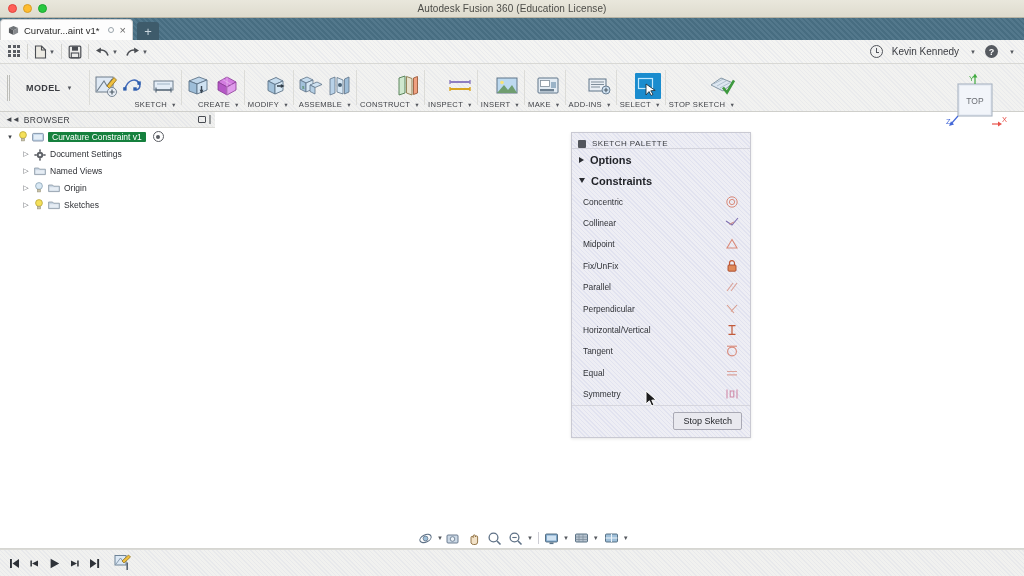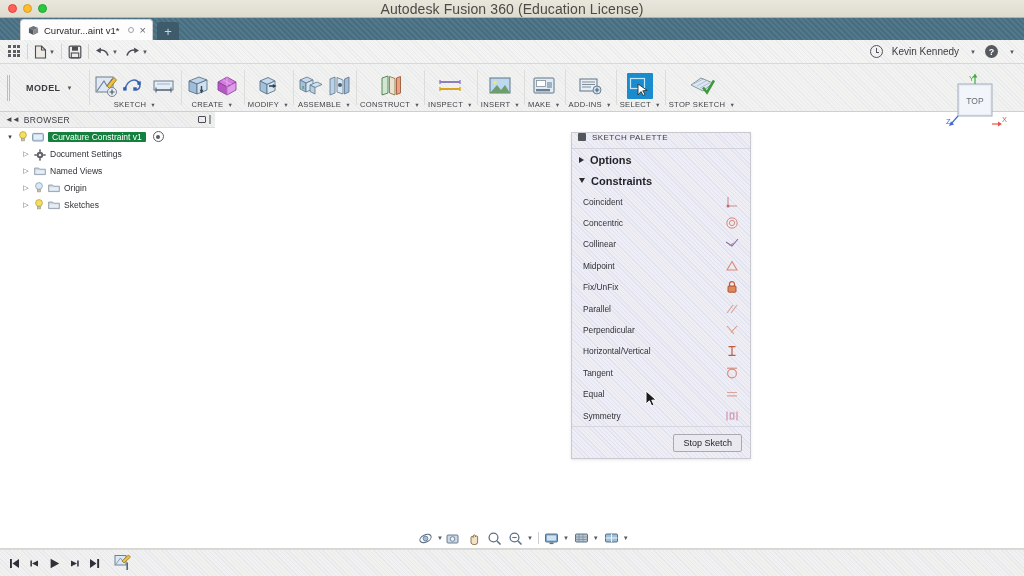--- a/index.html
+++ b/index.html
@@ -24,32 +24,32 @@
     border-bottom: 1px solid #b7b3a4;
     display: flex; align-items: center;
   }
   .traffic { display: flex; gap: 6px; margin-left: 8px; }
   .tl { width: 9px; height: 9px; border-radius: 50%; }
   .tl.red { background: #ff5f57; border: 1px solid #e0443e; }
   .tl.yel { background: #febc2e; border: 1px solid #d89d26; }
   .tl.grn { background: #28c840; border: 1px solid #1da52f; }
   .title-text {
     position: absolute; left: 0; right: 0; text-align: center;
-    font-size: 14px; color: #4b4b47; letter-spacing: .1px;
+    font-size: 10px; color: #4b4b47; letter-spacing: .1px;
   }
 
   
   .tabstrip {
     position: absolute; left: 0; top: 18px; width: 1024px; height: 22px;
     background: #4a7186;
     background-image: repeating-linear-gradient(45deg, rgba(255,255,255,.05) 0 2px, rgba(0,0,0,.04) 2px 4px);
     display: flex; align-items: flex-end;
   }
   .doc-tab {
-    margin-left: 20px;
+    margin-left: 0;
     height: 21px; min-width: 128px;
     background: #fdfdfd;
     border: 1px solid #cfcfcf; border-bottom: none;
     border-radius: 4px 4px 0 0;
     display: flex; align-items: center; gap: 5px;
     padding: 0 6px 0 7px;
     font-size: 9.5px; color: #2b2b2b;
   }
   .tab-cube { width: 11px; height: 11px; flex: 0 0 auto; }
   .tab-title { white-space: nowrap; }
@@ -98,21 +98,21 @@
   .ribbon {
     position: absolute; left: 0; top: 64px; width: 1024px; height: 48px;
     background: #f2f2f0;
     background-image: repeating-linear-gradient(45deg, rgba(150,160,200,.09) 0 1px, transparent 1px 3px);
     border-bottom: 1px solid #cfcfcb;
     display: flex; align-items: stretch;
   }
   .rb-handle { width: 3px; height: 26px; align-self: center; margin-left: 7px;
     background: repeating-linear-gradient(to right,#bdbdb8 0 1px, transparent 1px 2px); }
   .rb-group {
-    display: flex; flex-direction: column; align-items: center;
+    display: flex; flex-direction: column; align-items: flex-end;
     justify-content: flex-end; padding: 2px 4px 2px; position: relative;
   }
   .rb-group + .rb-group::before {
     content:''; position:absolute; left:0; top:6px; bottom:6px; width:1px; background:#dcdcd8;
   }
   .rb-icons { display: flex; gap: 3px; align-items: flex-end; height: 30px; }
   .rb-lbl { font-size: 7.6px; color: #3f4146; letter-spacing: .3px; white-space: nowrap;
     display: flex; align-items: center; gap: 2px; margin-top: 1px; }
   .rb-lbl .caret { font-size: 5.5px; }
   .modelbtn { display: flex; align-items: center; gap: 4px; padding: 0 12px;
@@ -166,21 +166,21 @@
   
   .palette {
     position: absolute; left: 571px; top: 132px; width: 180px;
     background: #eeeef4;
     background-image: repeating-linear-gradient(45deg, rgba(140,150,210,.13) 0 1px, transparent 1px 3px);
     border: 1px solid #c9c9d2;
     box-shadow: 0 1px 3px rgba(0,0,0,.10);
     font-size: 8.6px; color: #2c2e33;
   }
   .pal-head {
-    height: 16px; display: flex; align-items: flex-start; gap: 6px;
+    height: 16px; display: flex; align-items: flex-end; gap: 6px;
     padding-left: 6px; border-bottom: 1px solid #d3d3dc;
     font-size: 8px; color: #3b3d42; letter-spacing: .45px;
   }
   .pal-grip { width: 8px; height: 8px; background: #53565c; border-radius: 1px; }
   .pal-sec {
     height: 21px; display: flex; align-items: center; gap: 6px; padding-left: 7px;
     font-size: 11px; font-weight: bold; color: #1f2126;
   }
   .tri { width: 0; height: 0; }
   .tri.right { border-left: 5px solid #2a2c31; border-top: 3.5px solid transparent; border-bottom: 3.5px solid transparent; }
@@ -804,29 +804,20 @@
       <span>Options</span>
     </div>
 
     <div class="pal-sec">
       <span class="tri down"></span>
       <span>Constraints</span>
     </div>
 
     <div>
       <div class="c-row">
-        <span class="cname">Coincident</span>
-        <span class="c-ic">
-          <svg viewBox="0 0 16 14">
-              <path d="M4 2 V11 H13" stroke="#c98e8e" stroke-width="1.1" fill="none"></path>
-              <circle cx="4" cy="11" r="1.5" fill="#b86f6f"></circle>
-            </svg>
-        </span>
-      </div>
-      <div class="c-row">
         <span class="cname">Concentric</span>
         <span class="c-ic">
           <svg viewBox="0 0 16 14">
               <circle cx="8" cy="7" r="5.2" fill="none" stroke="#d98a7a" stroke-width="1"></circle>
               <circle cx="8" cy="7" r="2.6" fill="none" stroke="#d98a7a" stroke-width="1"></circle>
             </svg>
         </span>
       </div>
       <div class="c-row">
         <span class="cname">Collinear</span>

